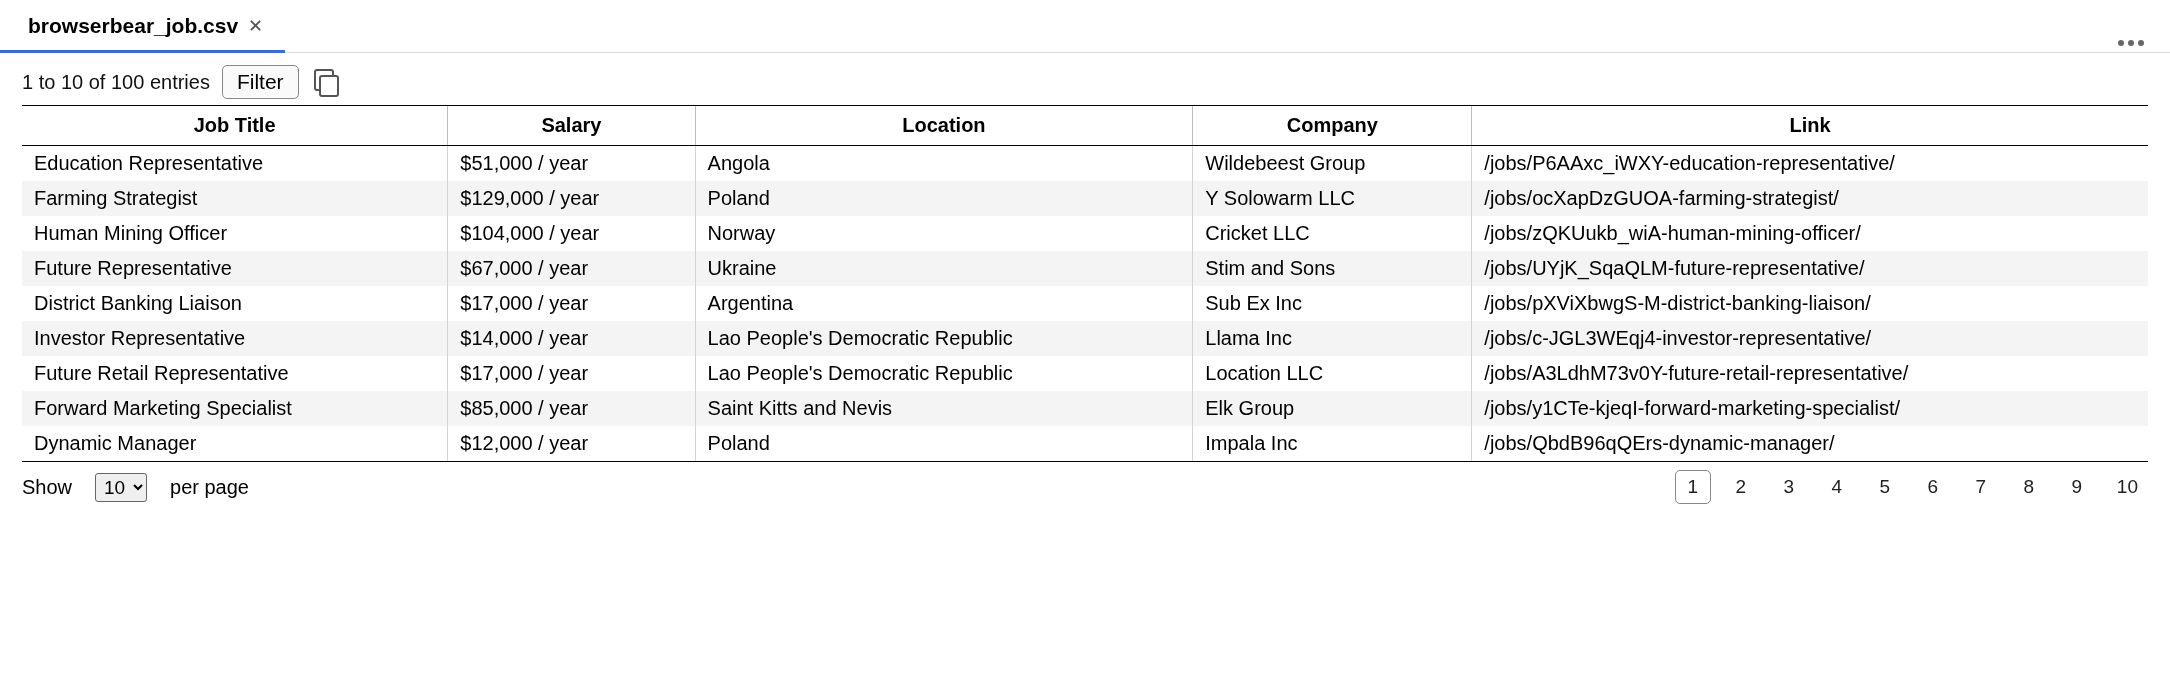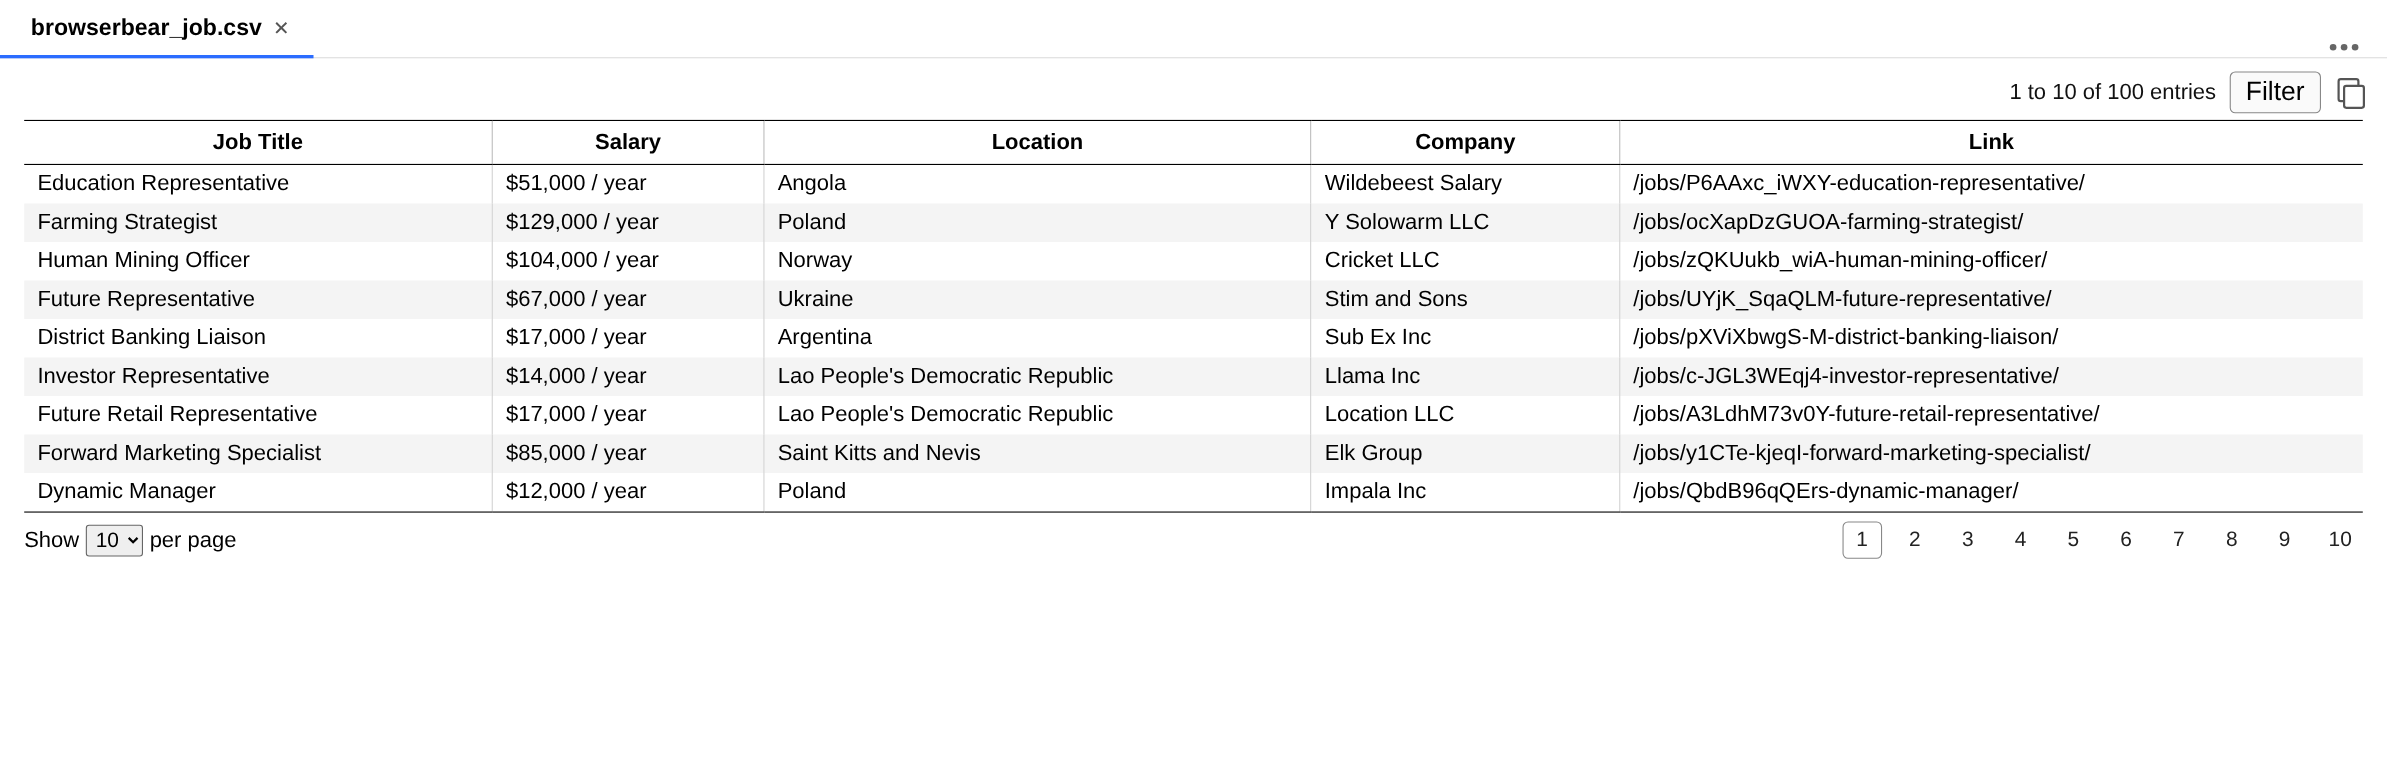--- a/index.html
+++ b/index.html
@@ -39,33 +39,32 @@
     gap: 4px;
     cursor: pointer;
     padding: 6px;
   }
   .kebab-icon span {
     width: 6px; height: 6px; background:#666; border-radius:50%;
   }
   .content { padding: 12px 22px 18px 22px; }
   .toolbar {
     display: flex;
-    justify-content: flex-end;
     align-items: center;
     gap: 12px;
     margin-bottom: 6px;
     font-size: 20px;
   }
   .toolbar .status { color:#111; }
   .btn {
     border: 1px solid #888;
     background: #fafafa;
     border-radius: 5px;
     padding: 4px 14px;
-    font-size: 24px;
+    font-size: 21px;
     cursor: pointer;
   }
   .copy-icon {
     width: 26px; height: 26px; position: relative; cursor:pointer;
   }
   .copy-icon::before, .copy-icon::after {
     content:""; position:absolute; border:2px solid #555; border-radius:3px;
   }
   .copy-icon::before { width:16px; height:18px; left:3px; top:0; }
   .copy-icon::after  { width:16px; height:18px; left:8px; top:6px; background:#fff; }
@@ -90,21 +89,21 @@
   }
   table.data td:first-child { border-left: none; }
   table.data tbody tr:nth-child(even) { background: #f4f4f4; }
   table.data tbody tr:last-child td {
     border-bottom: 1.5px solid #000;
   }
   .footer {
     display:flex; justify-content:space-between; align-items:center;
     margin-top: 8px; font-size: 20px;
   }
-  .footer-left { display:flex; align-items:center; gap:6px; }
+  .footer-left { display:flex; align-items:center; gap:23px; }
   .pg-select {
     font-size: 19px; padding: 2px 4px; border:1px solid #666; border-radius:3px;
   }
   .pager { display:flex; gap: 12px; align-items:center; }
   .page-btn {
     min-width: 36px; height: 34px;
     display:flex; align-items:center; justify-content:center;
     border-radius:5px; cursor:pointer; font-size:19px; color:#222;
     padding: 0 10px;
   }
@@ -143,21 +142,21 @@
         <th>Location</th>
         <th>Company</th>
         <th>Link</th>
       </tr>
     </thead>
     <tbody id="table-body">
         <tr>
           <td>Education Representative</td>
           <td>$51,000 / year</td>
           <td>Angola</td>
-          <td>Wildebeest Salary</td>
+          <td>Wildebeest Group</td>
           <td>/jobs/P6AAxc_iWXY-education-representative/</td>
         </tr>
         <tr>
           <td>Farming Strategist</td>
           <td>$129,000 / year</td>
           <td>Poland</td>
           <td>Y Solowarm LLC</td>
           <td>/jobs/ocXapDzGUOA-farming-strategist/</td>
         </tr>
         <tr>

